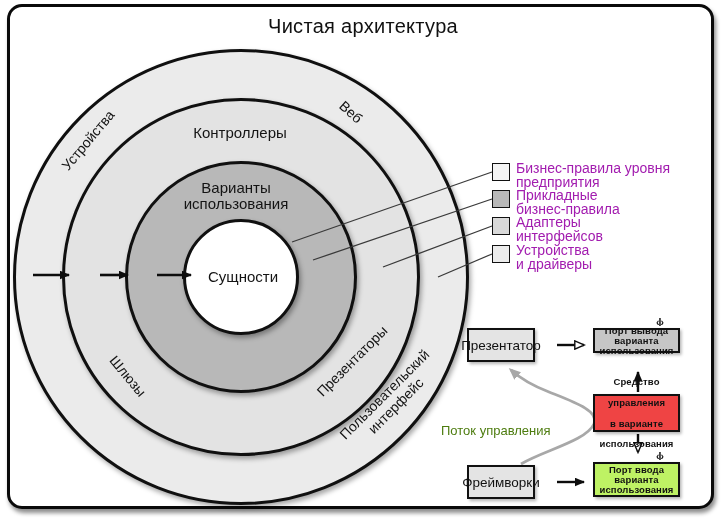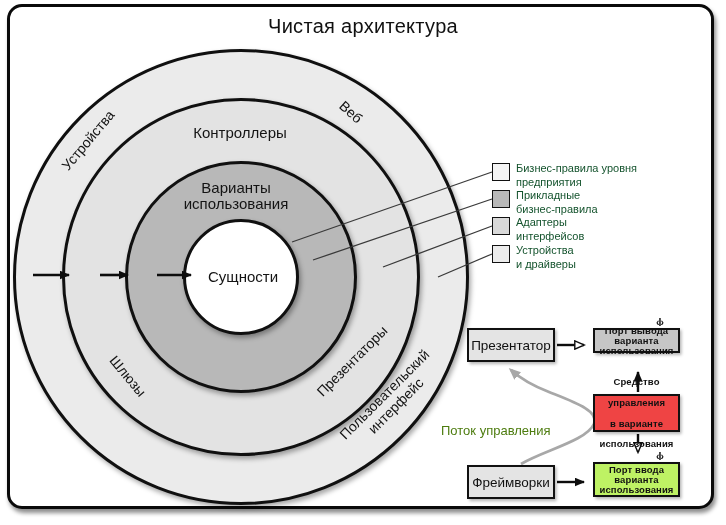--- a/index.html
+++ b/index.html
@@ -31,27 +31,27 @@
   .rot-presenters { left:352px; top:361px; transform:translate(-50%,-50%) rotate(-45deg); }
   .rot-ui         { left:390px; top:400px; transform:translate(-50%,-50%) rotate(-45deg); }
   .lbl-external   { left:236px; top:477px; }
 
   svg.overlay { position:absolute; left:0; top:0; width:726px; height:525px; pointer-events:none; }
 
   .legend { position:absolute; left:0; top:0; }
   .legend-item { position:absolute; left:492px; width:210px; }
   .legend-swatch { position:absolute; left:0; top:1px; width:18px; height:18px;
                    border:1.6px solid #111; background:#eee; }
-  .legend-text { position:absolute; left:24px; top:0; font-size:11px; line-height:13.5px;
-                 white-space:nowrap; color:#14532d; }
+  .legend-text { position:absolute; left:24px; top:0; font-size:14px; line-height:13.5px;
+                 white-space:nowrap; color:#a21caf; }
 
   .fbox { position:absolute; border:2px solid #111; display:flex; flex-direction:column;
           align-items:center; justify-content:center; text-align:center;
           box-shadow:1.5px 2px 3px rgba(0,0,0,.3); }
-  .fbox-light { width:88px; height:34px; font-size:13.5px; }
+  .fbox-light { width:68px; height:34px; font-size:13.5px; }
   .fbox-dark  { width:87px; font-size:9.5px; font-weight:bold; line-height:10px; letter-spacing:.1px; }
   .box-presenter  { left:467px; top:328px; }
   .box-controller { left:467px; top:465px; }
   .box-outport    { left:593px; top:328px; height:25px; }
   .box-interactor { left:593px; top:394px; height:38px; line-height:9.6px; }
   .box-inport     { left:593px; top:462px; height:35px; }
 
   .imarker { position:absolute; font-size:10.5px; font-weight:bold; color:#111; letter-spacing:-1px; }
   .imarker-out { left:656px; top:316px; }
   .imarker-in  { left:656px; top:450px; }

